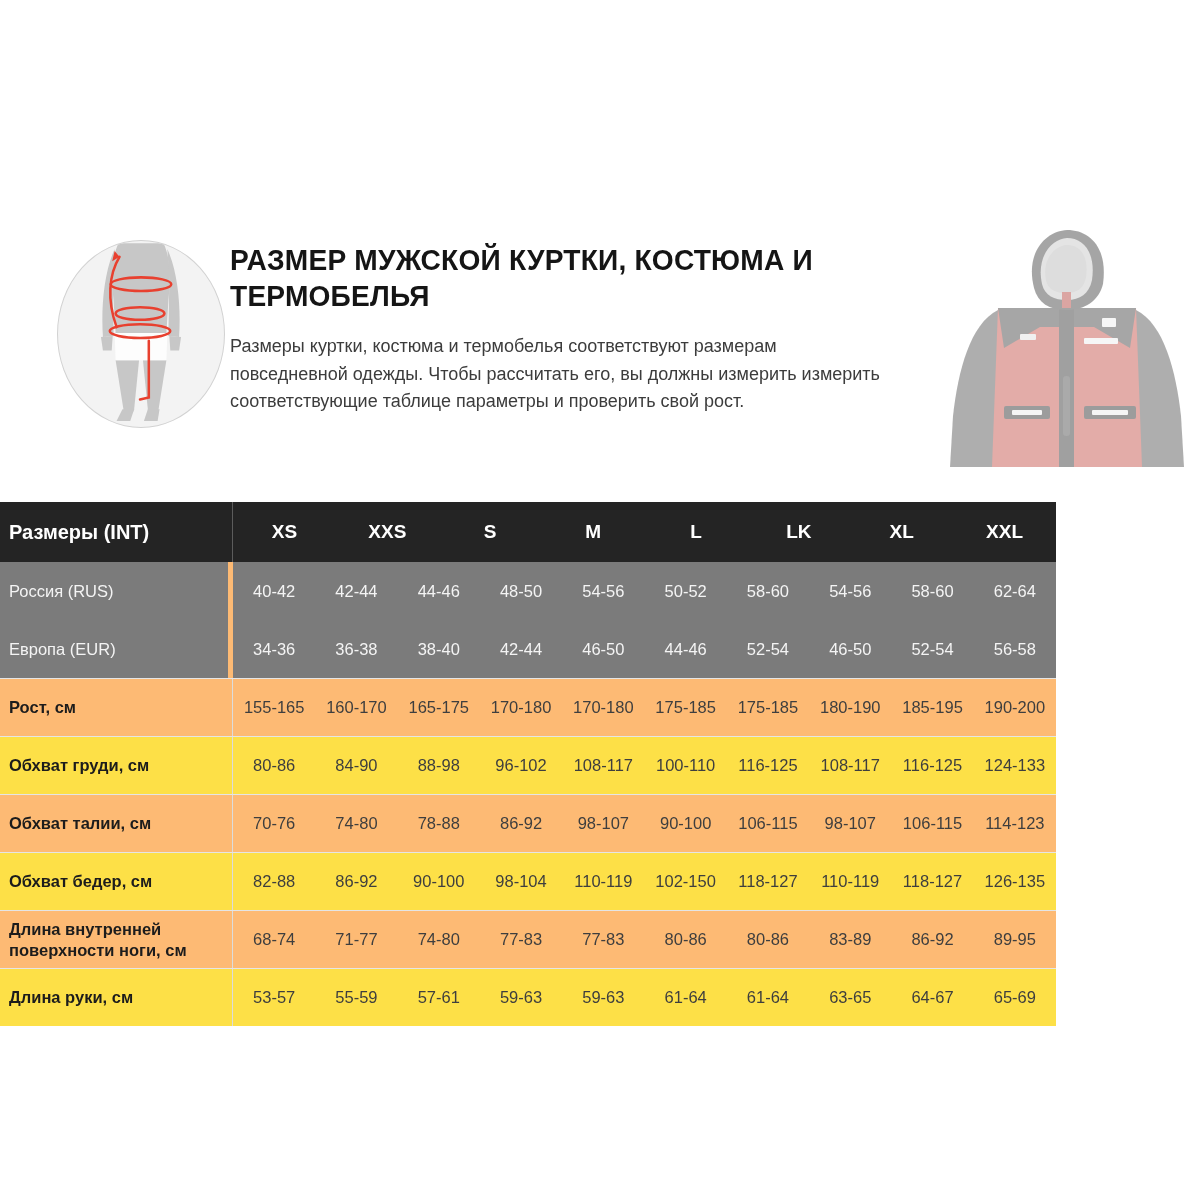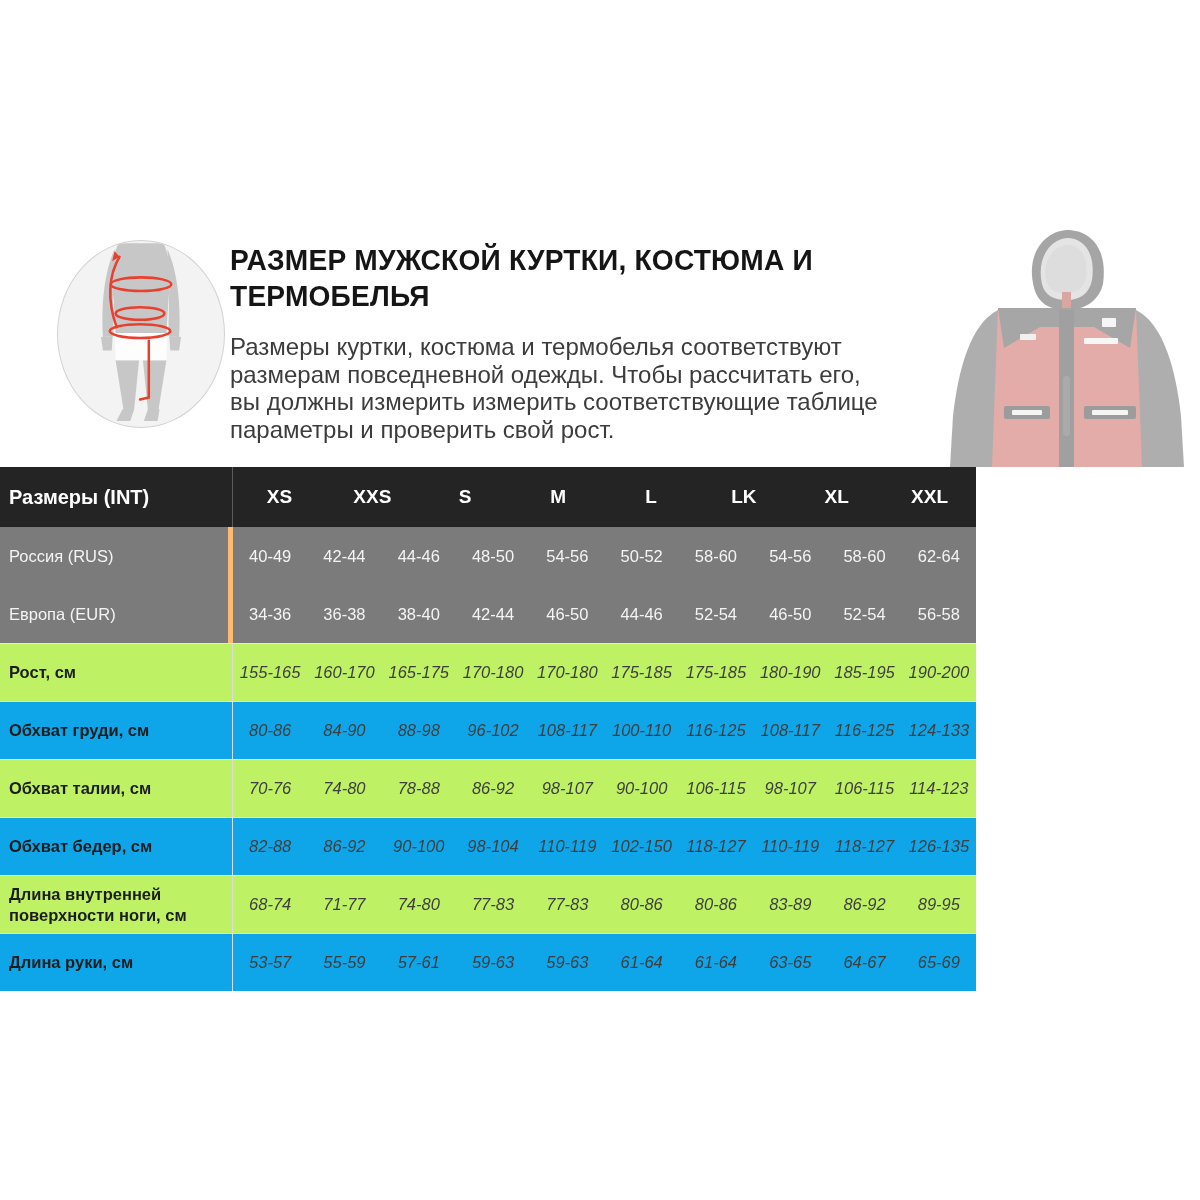--- a/index.html
+++ b/index.html
@@ -21,47 +21,47 @@
 
   .hero-text { position: absolute; left: 230px; top: 12px; width: 690px; }
   .page-title {
     font-size: 29px; line-height: 36px; font-weight: bold;
     color: #151515; text-transform: uppercase;
     letter-spacing: 0.2px;
     transform: scaleX(0.97); transform-origin: left top;
   }
   .page-desc {
     margin-top: 19px; width: 665px;
-    font-size: 24px; line-height: 27.5px; color: #3c3c3c;
+    font-size: 18px; line-height: 27.5px; color: #3c3c3c;
   }
 
   .jacket { position: absolute; right: 0; top: -4px; width: 266px; height: 241px; overflow: hidden; }
   .jacket svg { display: block; }
 
   
-  .size-table { width: 976px; }
+  .size-table { width: 1056px; margin-top: 35px; }
   .trow { display: flex; width: 100%; }
   .cell { display: flex; align-items: center; }
   .label-cell {
     width: 233px; flex: 0 0 233px; padding: 4px 14px 4px 9px;
     line-height: 21px;
   }
   .value-cell { flex: 1 1 0; justify-content: center; text-align: center; }
 
   .thead { height: 60px; background: #242424; color: #ffffff; }
   .thead .label-cell { font-size: 20px; font-weight: bold; border-right: 1px solid #5c5c5c; }
   .thead .value-cell { font-size: 19px; font-weight: bold; }
 
   .gray-row { height: 58px; background: #7b7b7b; color: #f4f4f4; font-size: 16.5px; }
   .gray-row .label-cell { border-right: 5px solid #fdba74; }
 
-  .body-row { height: 58px; background: #0ea5e9; font-size: 16.5px; border-top: 1px solid #e5e5e5; }
-  .body-row.stripe { background: #bef264; }
+  .body-row { height: 58px; background: #fde047; font-size: 16.5px; border-top: 1px solid #e5e5e5; }
+  .body-row.stripe { background: #fdba74; justify-content: center; }
   .body-row .label-cell { font-weight: bold; color: #1c1c1c; border-right: 1px solid #dcdcdc; }
-  .body-row .value-cell { color: #3e3e3e; font-style: italic; }
+  .body-row .value-cell { color: #3e3e3e; }
 </style>
 </head>
 <body>
 
 <div class="page">
 
   <header class="hero">
 
     <div class="measure-circle">
       <svg viewBox="0 0 170 190">
@@ -144,21 +144,21 @@
         <div class="cell value-cell">S</div>
         <div class="cell value-cell">M</div>
         <div class="cell value-cell">L</div>
         <div class="cell value-cell">LK</div>
         <div class="cell value-cell">XL</div>
         <div class="cell value-cell">XXL</div>
       </div>
     <div>
         <div class="trow gray-row">
           <div class="cell label-cell">Россия (RUS)</div>
-          <div class="cell value-cell">40-49</div>
+          <div class="cell value-cell">40-42</div>
           <div class="cell value-cell">42-44</div>
           <div class="cell value-cell">44-46</div>
           <div class="cell value-cell">48-50</div>
           <div class="cell value-cell">54-56</div>
           <div class="cell value-cell">50-52</div>
           <div class="cell value-cell">58-60</div>
           <div class="cell value-cell">54-56</div>
           <div class="cell value-cell">58-60</div>
           <div class="cell value-cell">62-64</div>
         </div>

